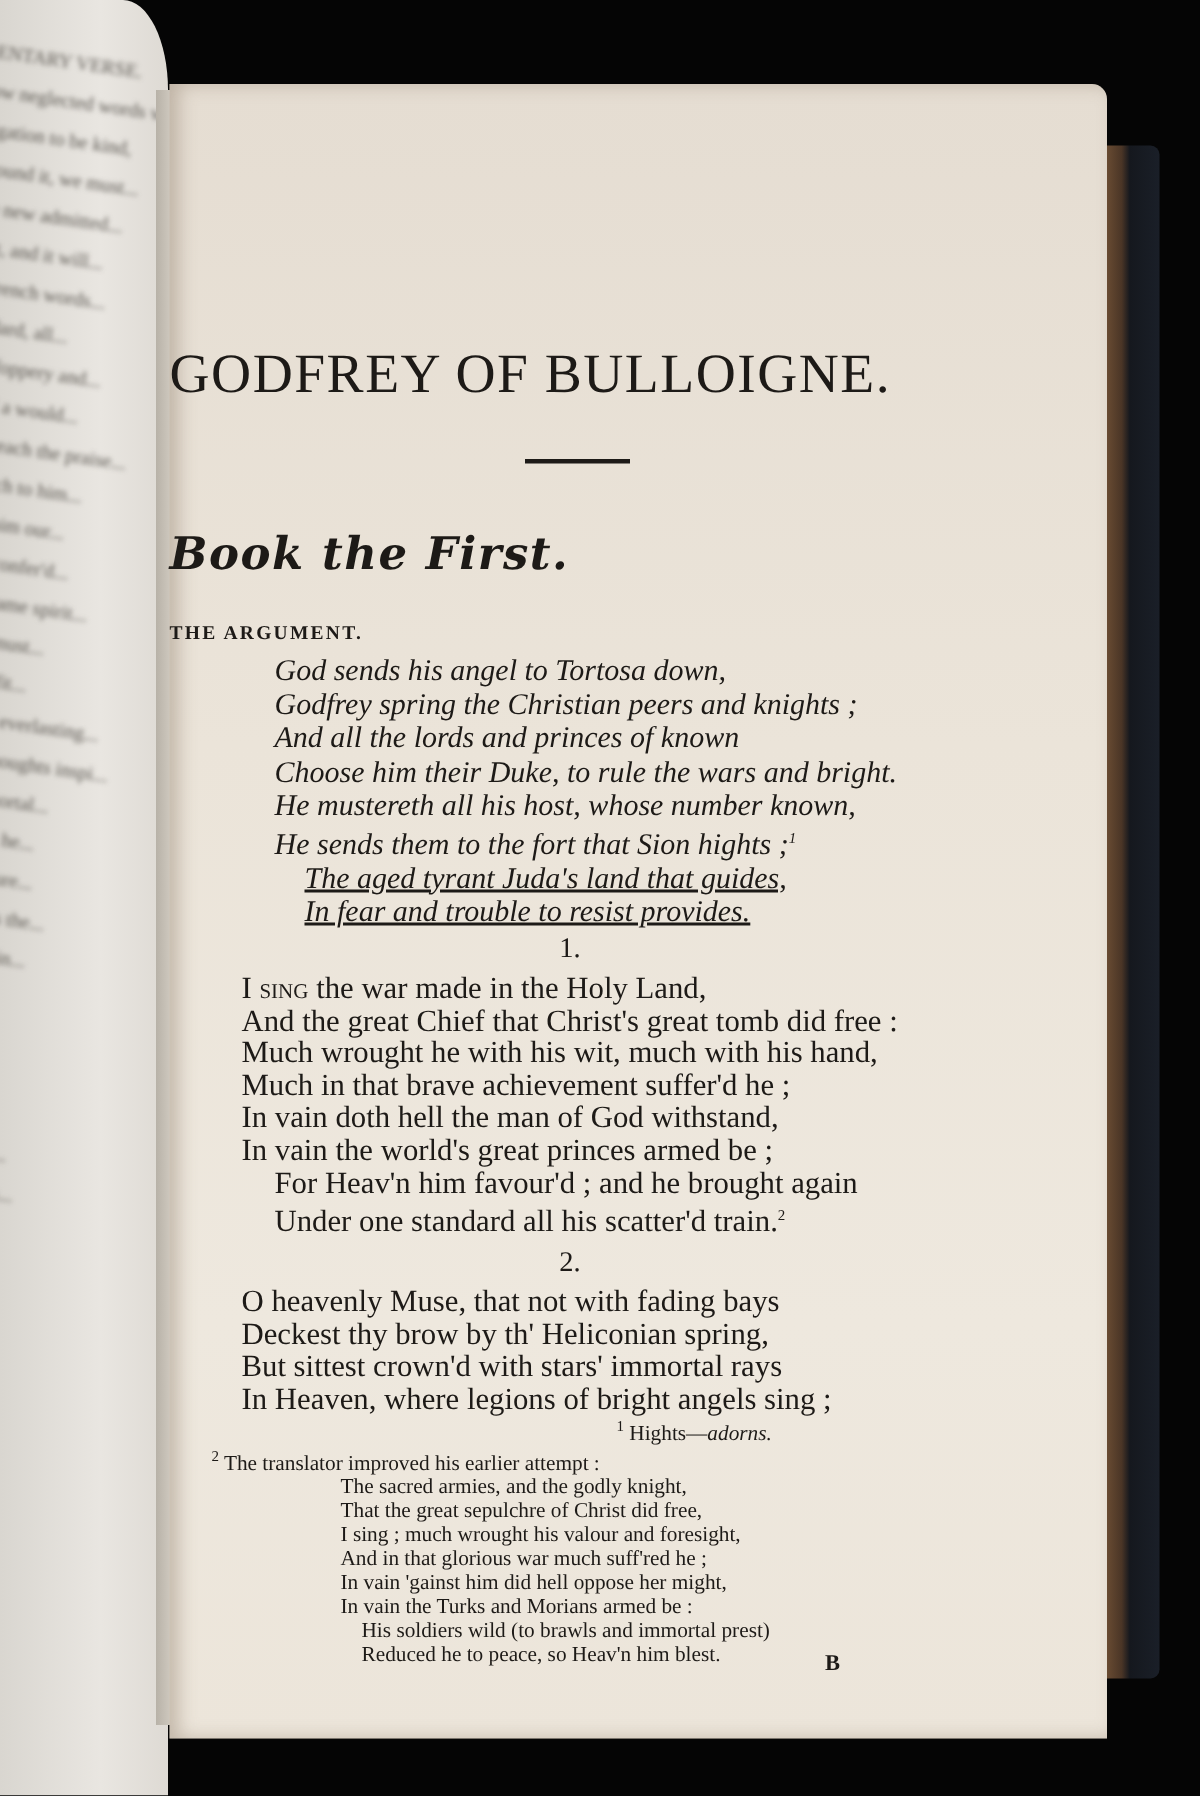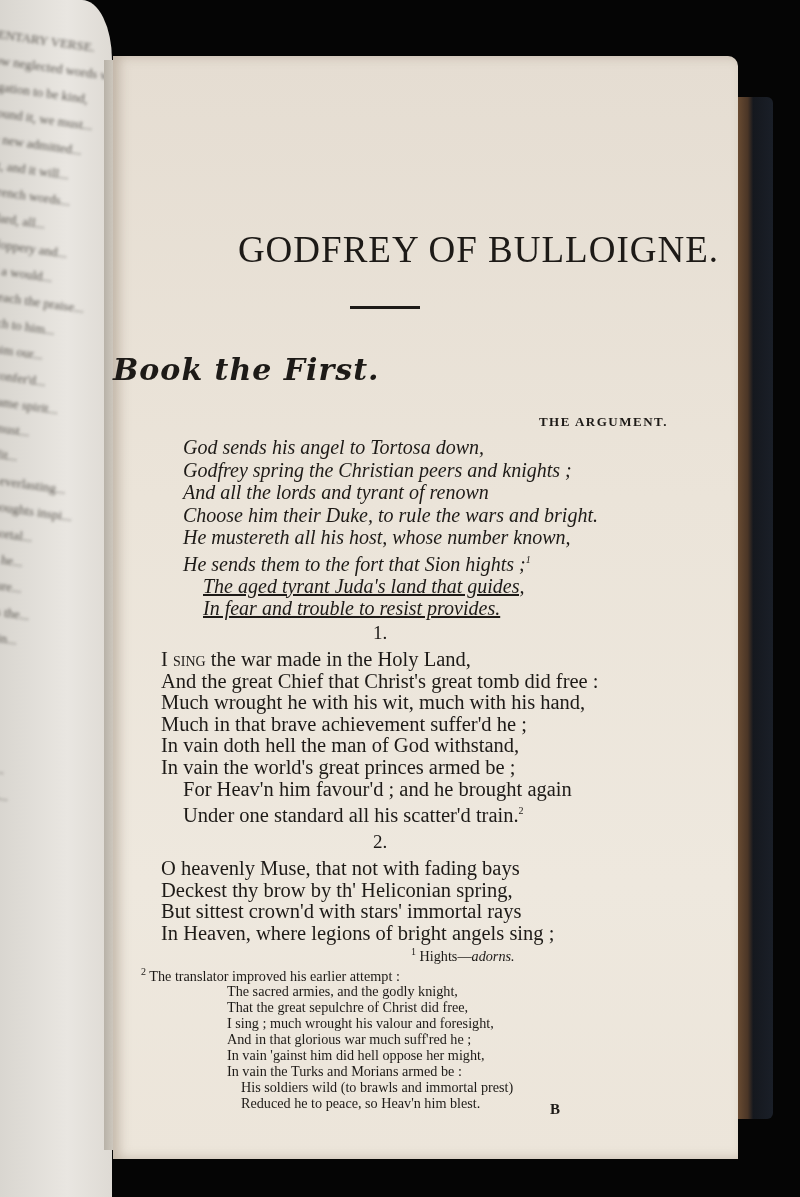--- a/index.html
+++ b/index.html
@@ -2,24 +2,24 @@
 <html><head>
   <meta charset="utf-8">
   <style>
     html, body { margin:0; padding:0; }
     body { width:800px; height:1197px; background:#050505; position:relative; overflow:hidden; font-family:"Liberation Serif", serif; }
     .left-page { position:absolute; left:0; top:0; width:112px; height:1197px; background:linear-gradient(90deg,#d9d6d0 0%,#e9e6e1 60%,#dedad4 100%); border-top-right-radius:30px 60px; overflow:hidden; }
     .left-page .blur-lines { position:absolute; left:-10px; top:20px; width:120px; filter:blur(1.6px); color:#5a5650; font-size:13px; line-height:26px; transform:rotate(8deg); transform-origin:left top; white-space:nowrap; }
     .left-shadow { position:absolute; left:104px; top:60px; width:14px; height:1090px; background:linear-gradient(90deg,#b8b2a8,#d8d2c8); }
     .back-cover { position:absolute; left:737px; top:97px; width:36px; height:1022px; background:linear-gradient(90deg,#6b4d33 0%,#4a3526 30%,#15181e 45%,#1a1f28 100%); border-radius:0 6px 6px 0; }
     .page { position:absolute; left:113px; top:56px; width:625px; height:1103px; background:linear-gradient(180deg,#e5ddd2 0%,#ebe4d9 40%,#eee8de 75%,#ece5da 100%); border-top-right-radius:10px; box-shadow: inset 6px 0 12px rgba(120,100,80,0.35); }
-    .title { position:absolute; left:16px; width:590px; top:172px; text-align:right; font-size:37px; letter-spacing:1px; color:#1d1a17; }
+    .title { position:absolute; left:0; width:590px; top:172px; text-align:left; font-size:37px; letter-spacing:1px; color:#1d1a17; }
     .rule { position:absolute; left:237px; top:250px; width:70px; height:3px; background:#1d1a17; }
     .book-heading { position:absolute; left:0; width:590px; top:296px; font-size:30px; font-weight:bold; font-style:italic; color:#1d1a17; letter-spacing:1px; font-family:"DejaVu Serif", serif; }
-    .arg-heading { position:absolute; left:0; width:555px; top:358px; text-align:right; font-size:13px; font-weight:bold; letter-spacing:1.5px; color:#1d1a17; }
+    .arg-heading { position:absolute; left:0; width:555px; top:358px; text-align:left; font-size:13px; font-weight:bold; letter-spacing:1.5px; color:#1d1a17; }
     .argument { position:absolute; left:70px; top:380px; font-style:italic; font-size:20px; line-height:22.5px; color:#1d1a17; }
     .argument .indent { padding-left:20px;text-decoration:underline; }
     .stanza-num { position:absolute; left:0; width:534px; text-align:center; font-size:19px; color:#1d1a17; }
     .stanza { position:absolute; left:48px; font-size:20.5px; line-height:21.6px; color:#1d1a17; }
     .stanza .indent { padding-left:22px; }
     .sc { font-variant:small-caps; }
     sup { font-size:10px; }
     .notes { position:absolute; left:28px; top:888px; font-size:14.2px; line-height:16px; color:#1d1a17; }
     .notes .n1 { padding-left:270px; }
     .notes .verse { padding-left:86px; }
@@ -70,21 +70,21 @@
 
 <div class="page">
   <div class="title">GODFREY OF BULLOIGNE.</div>
   <div class="rule"></div>
   <div class="book-heading">Book the First.</div>
   <div class="arg-heading">THE ARGUMENT.</div>
 
   <div class="argument">
     <div>God sends his angel to Tortosa down,</div>
     <div>Godfrey spring the Christian peers and knights ;</div>
-    <div>And all the lords and tyrant of renown</div>
+    <div>And all the lords and princes of known</div>
     <div>Choose him their Duke, to rule the wars and bright.</div>
     <div>He mustereth all his host, whose number known,</div>
     <div><span>He sends them to the fort that Sion hights ;</span><sup>1</sup></div>
     <div class="indent">The aged tyrant Juda's land that guides,</div>
     <div class="indent">In fear and trouble to resist provides.</div>
   </div>
 
   <div class="stanza-num" style="top:566px;">1.</div>
   <div class="stanza" style="top:593px;">
     <div><span>I</span> <span class="sc">sing</span><span> the war made in the Holy Land,</span></div>

